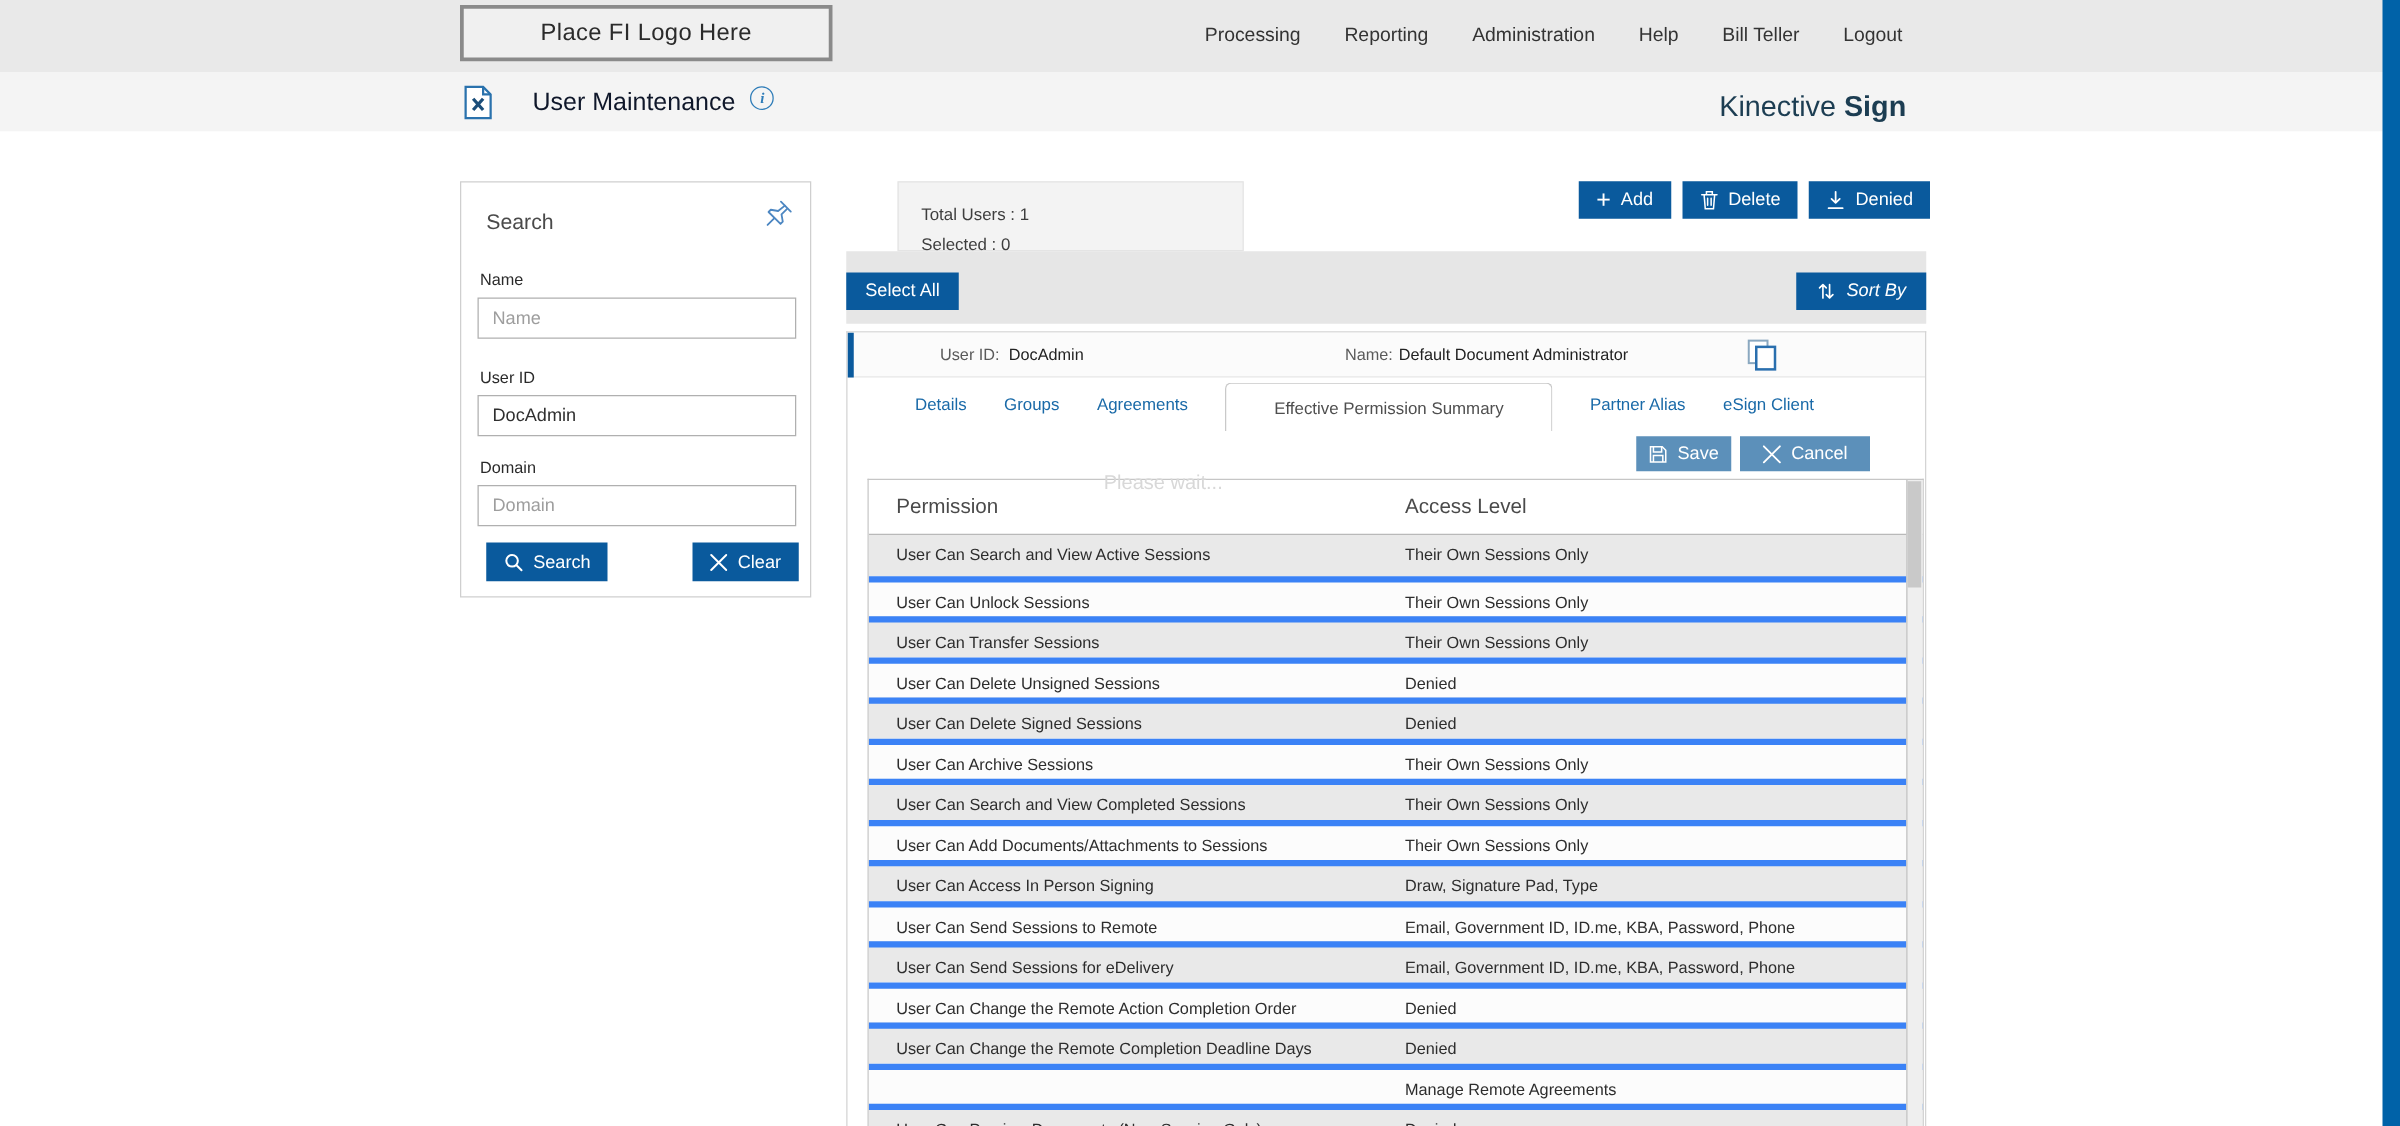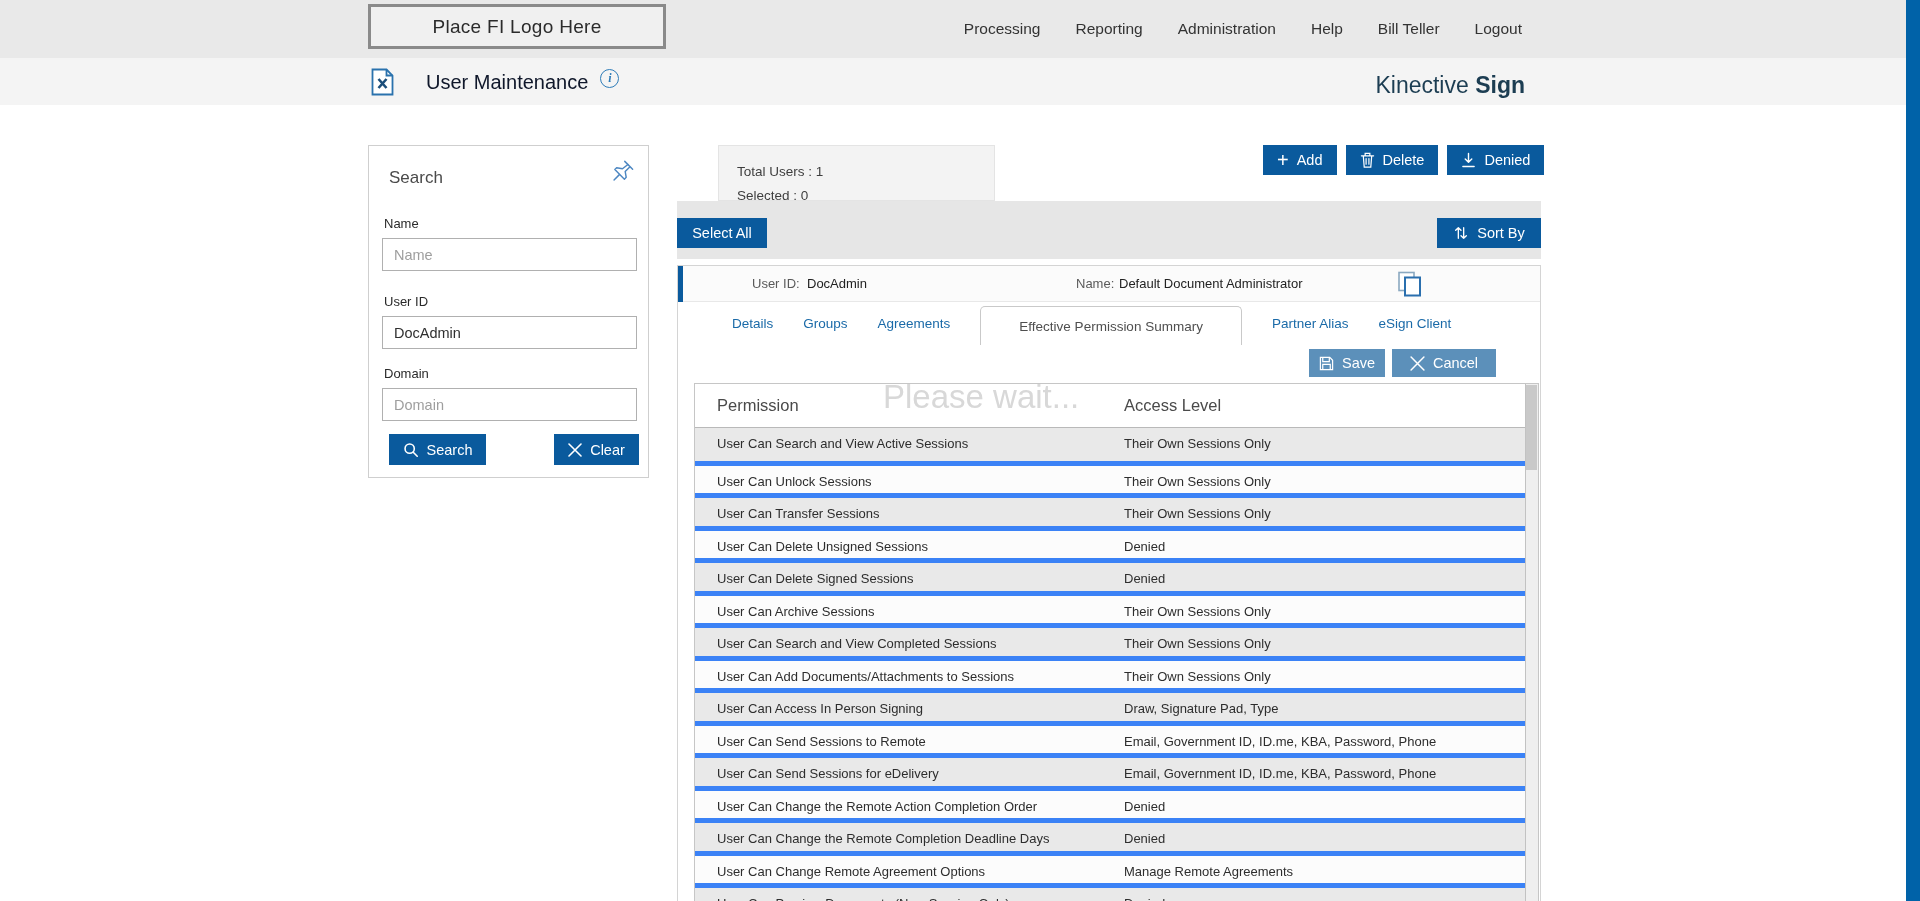--- a/index.html
+++ b/index.html
@@ -49,21 +49,21 @@
   .totals-box div { font-size: 13.5px; color: #3e3e3e; line-height: 24px; }
 
   
   .action-btns { position: absolute; left: 1263px; top: 145px; display: flex; gap: 9px; }
   .action-btns .btn { height: 30px; padding: 0 14px; }
   .plus-glyph { font-size: 20px; font-weight: 300; line-height: 1; }
 
   
   .toolbar-strip { position: absolute; left: 677px; top: 201px; width: 864px; height: 58px; background: #e6e6e6; }
   .selectall-btn { position: absolute; left: 0; top: 17px; width: 90px; height: 30px; }
-  .sortby-btn { position: absolute; right: 0; top: 17px; width: 104px; height: 30px; }
+  .sortby-btn { position: absolute; right: 0; top: 17px; width: 104px; height: 30px; font-style: italic; }
 
   
   .user-card { position: absolute; left: 677px; top: 265px; width: 864px; height: 636px;
     background: #fff; border: 1px solid #d4d4d4; border-bottom: none; overflow: hidden; }
   .user-row { position: relative; height: 36px; background: #fbfbfb; border-bottom: 1px solid #e8e8e8; cursor: pointer; }
   .user-row::before { content: ""; position: absolute; left: 0; top: 0; width: 5px; height: 36px; background: #0a5a9d; }
   .ur-lbl { position: absolute; top: 10px; font-size: 13px; color: #5a5a5a; }
   .ur-val { position: absolute; top: 10px; font-size: 13px; color: #222; }
   .copy-icon { position: absolute; left: 718px; top: 4px; width: 28px; height: 28px; cursor: pointer; }
 
@@ -85,21 +85,21 @@
   .pth.c1 { left: 22px; } .pth.c2 { left: 429px; }
   .prow { position: relative; height: 32.5px; }
   .prow + .prow { border-top: 5px solid #3b82f6; }
   .prow.odd { background: #e9e9e9; } .prow.even { background: #fcfcfc; }
   .pcell { position: absolute; top: 0; line-height: 32.5px; font-size: 13px; color: #2d2d2d; white-space: nowrap; }
   .pcell.c1 { left: 22px; } .pcell.c2 { left: 429px; }
   .vscroll { position: absolute; right: 0; top: 0; width: 13px; height: 519px;
     background: #efefef; border-left: 1px solid #c2c2c2; }
   .vscroll-thumb { position: absolute; top: 1px; right: 1px; width: 11px; height: 85px; background: #c9c9c9; }
 
-  .please-wait { position: absolute; left: 205px; top: 112px; font-size: 33px; font-weight: 300;
+  .please-wait { position: absolute; left: 205px; top: 112px; font-size: 16px; font-weight: 300;
     color: #d8d8d8; z-index: 5; pointer-events: none; }
 
   svg { display: block; }
 </style>
 </head>
 <body>
 
 <div class="screen">
 
   <header class="topbar">
@@ -287,21 +287,20 @@
           </div>
           <div class="prow even">
             <span class="pcell c1">User Can Change the Remote Action Completion Order</span>
             <span class="pcell c2">Denied</span>
           </div>
           <div class="prow odd">
             <span class="pcell c1">User Can Change the Remote Completion Deadline Days</span>
             <span class="pcell c2">Denied</span>
           </div>
           <div class="prow even">
-            <span class="pcell c1">User Can Change Remote Agreement Options</span>
             <span class="pcell c2">Manage Remote Agreements</span>
           </div>
           <div class="prow odd">
             <span class="pcell c1">User Can Preview Documents (New Session Only)</span>
             <span class="pcell c2">Denied</span>
           </div>
         </div>
       <div class="vscroll">
         <div class="vscroll-thumb"></div>
       </div>

